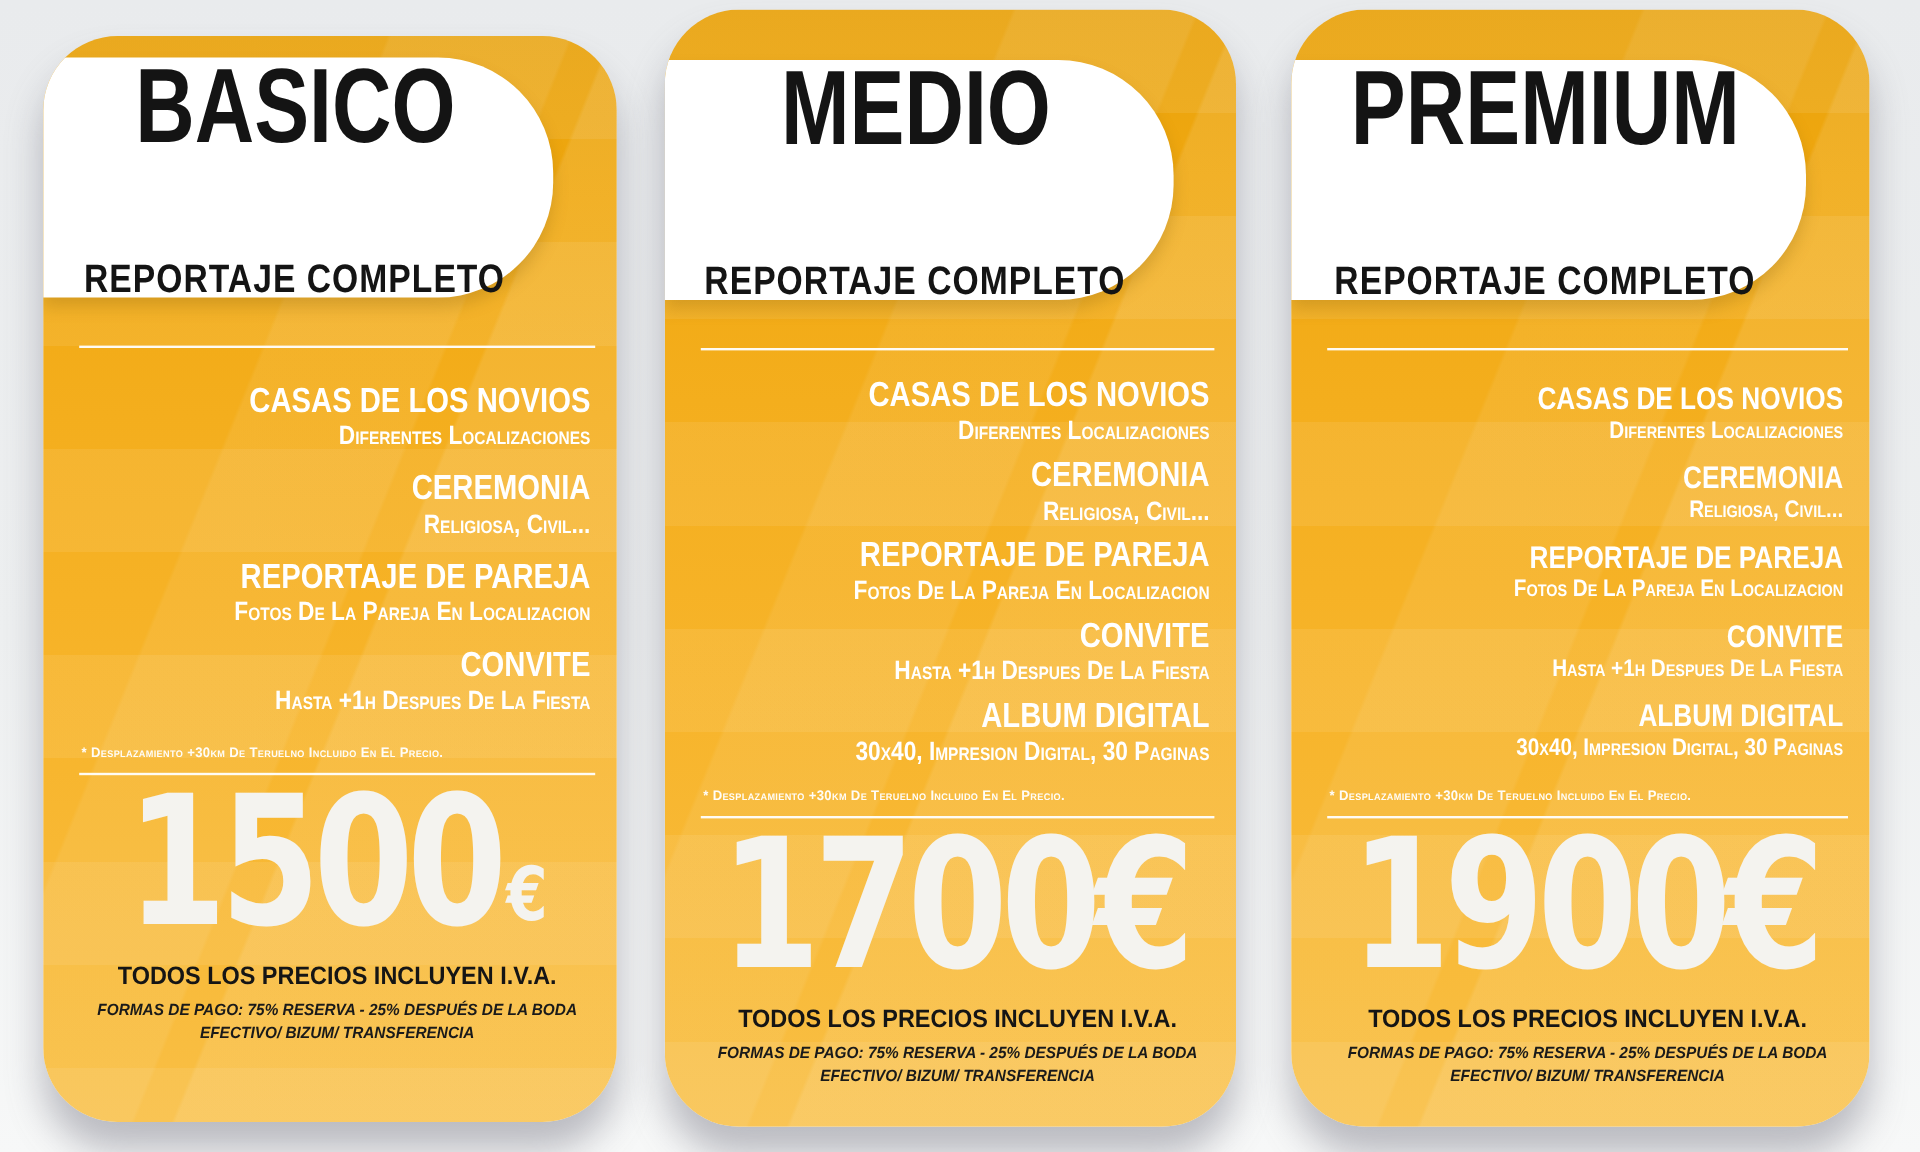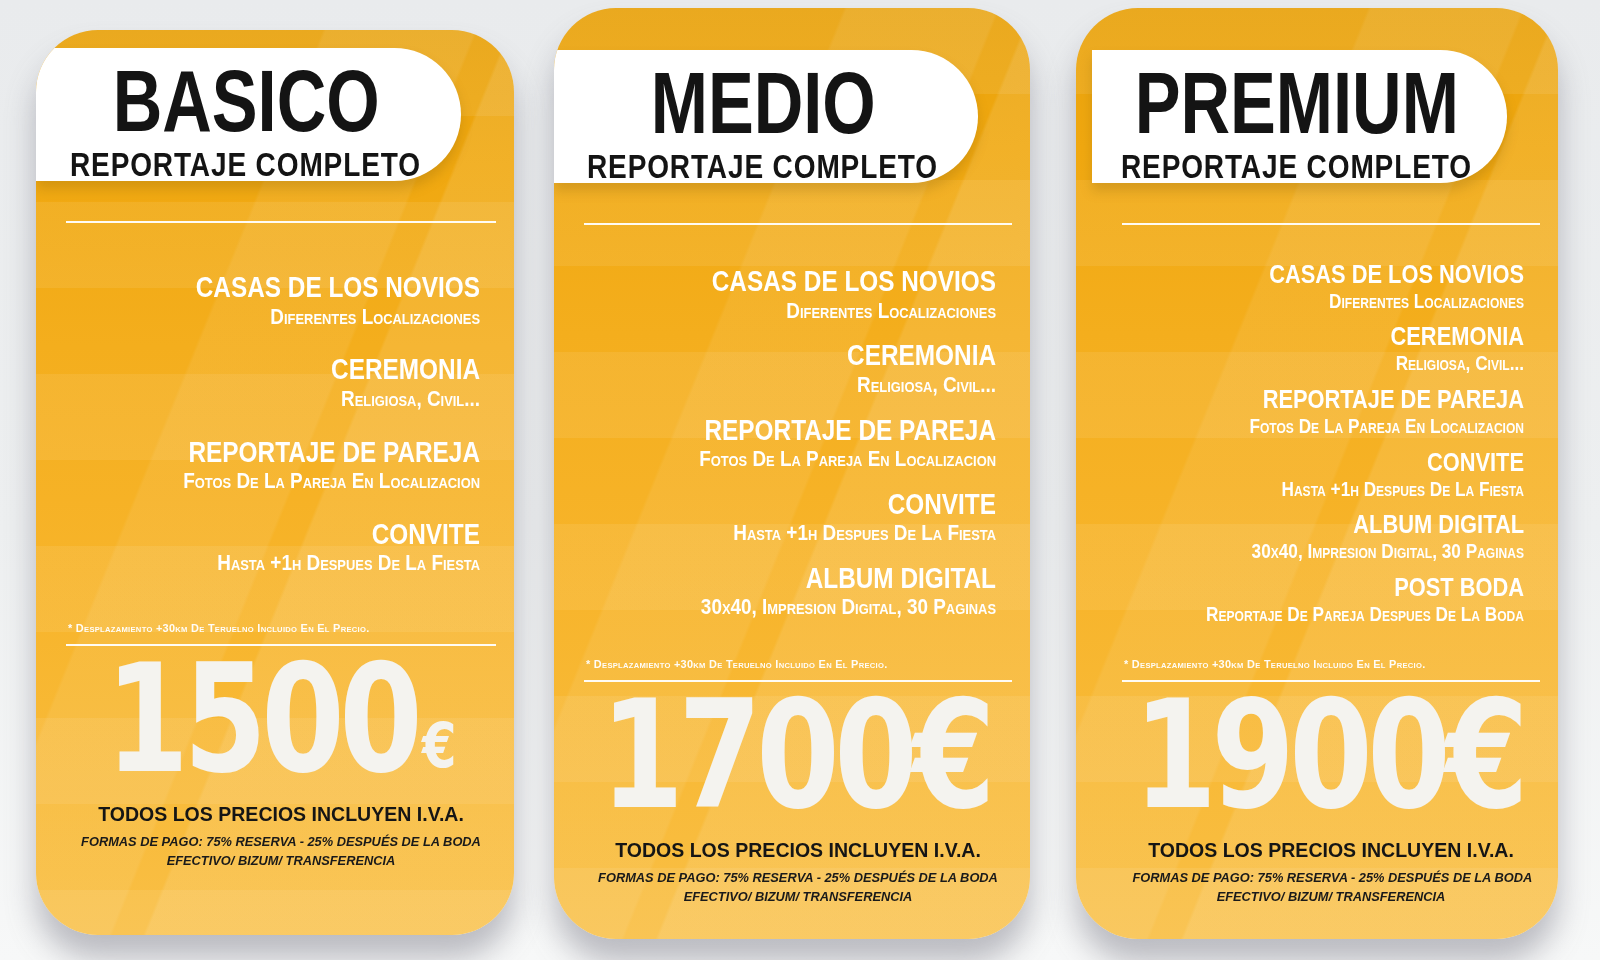--- a/index.html
+++ b/index.html
@@ -14,28 +14,28 @@
     box-shadow:0 24px 30px rgba(105,105,120,0.42);
     background:
       linear-gradient(112deg, rgba(255,255,255,0) 56%, rgba(255,255,255,0.10) 56.4%),
       linear-gradient(112deg, rgba(255,255,255,0) 34%, rgba(255,255,255,0.07) 34.4%, rgba(255,255,255,0.07) 52%, rgba(255,255,255,0) 52.4%),
       repeating-linear-gradient(180deg, rgba(255,255,255,0.08) 0 86px, rgba(255,255,255,0) 86px 172px),
       linear-gradient(180deg,#e8a20c 0%,#f0a810 15%,#f4ae1d 35%,#f7b42a 60%,#f8ba38 82%,#f9bf45 100%);
     box-sizing:border-box;
   }
   .card--basico {left:36px;  top:30px; width:478px; height:905px;}
   .card--medio  {left:554px; top:8px;  width:476px; height:931px;}
-  .card--premium{left:1076px;top:8px;  width:482px; height:931px;padding-left:16px;}
+  .card--premium{left:1076px;top:8px;  width:482px; height:931px;}
 
   .band{
     position:relative;z-index:2;flex:none;
-    width:89%;height:133px;margin-top:42px;
+    width:89%;height:200px;margin-top:42px;
     background:#ffffff;border-radius:0 96px 96px 0;
     box-shadow:0 8px 12px rgba(140,100,15,0.28);
-    display:flex;flex-direction:column;justify-content:flex-end;align-items:center;
+    display:flex;flex-direction:column;justify-content:space-between;align-items:center;
     gap:8px;padding-left:34px;padding-right:40px;box-sizing:border-box;
   }
   .card--basico .band{margin-top:18px;}
   .card-title{
     margin:0;font-size:88px;font-weight:bold;color:#141414;line-height:0.9;
     white-space:nowrap;transform:scaleX(0.78);letter-spacing:0;
   }
   .card-subtitle{
     margin:0;font-size:33px;font-weight:bold;color:#141414;line-height:1;
     white-space:nowrap;transform:scaleX(0.85);letter-spacing:1px;
@@ -46,21 +46,21 @@
     display:flex;flex-direction:column;
     padding:0 18px 32px 30px;
   }
   .card--basico .content{padding-bottom:64px;}
 
   .rule{height:2px;background:rgba(255,255,255,0.95);flex:none;}
   .rule-top{margin-top:40px;}
   .rule-price{margin-bottom:2px;}
 
   .features{
-    flex:1;min-height:0;list-style:none;margin:16px;padding:8px 0 6px;
+    flex:1;min-height:0;list-style:none;margin:4px;padding:8px 0 6px;
     display:flex;flex-direction:column;justify-content:space-evenly;
   }
   .feature{text-align:right;}
   .f-title{
     font-size:29px;font-weight:bold;color:#ffffff;line-height:1.12;white-space:nowrap;
     transform:scaleX(0.84);transform-origin:right center;
   }
   .f-sub{
     font-size:22px;font-weight:bold;color:#ffffff;line-height:1.1;white-space:nowrap;
     font-variant:small-caps;margin-top:1px;
@@ -200,24 +200,20 @@
           <div class="f-sub">Fotos De La Pareja En Localizacion</div>
         </li>
         <li class="feature">
           <div class="f-title">CONVITE</div>
           <div class="f-sub">Hasta +1h Despues De La Fiesta</div>
         </li>
         <li class="feature">
           <div class="f-title">ALBUM DIGITAL</div>
           <div class="f-sub">30x40, Impresion Digital, 30 Paginas</div>
         </li>
-        <li class="feature">
-          <div class="f-title">POST BODA</div>
-          <div class="f-sub">Reportaje De Pareja Despues De La Boda</div>
-        </li>
       </ul>
       <div class="fineprint">* Desplazamiento +30km  De Teruelno Incluido En El Precio.</div>
       <div class="rule rule-price"></div>
       <div class="price">
         <span class="amount">1900</span>
         <span class="euro">€</span>
       </div>
       <div class="iva">TODOS LOS PRECIOS INCLUYEN I.V.A.</div>
       <div class="pay pay-first">FORMAS DE PAGO: 75% RESERVA - 25% DESPUÉS DE LA BODA</div>
       <div class="pay">EFECTIVO/ BIZUM/ TRANSFERENCIA</div>

